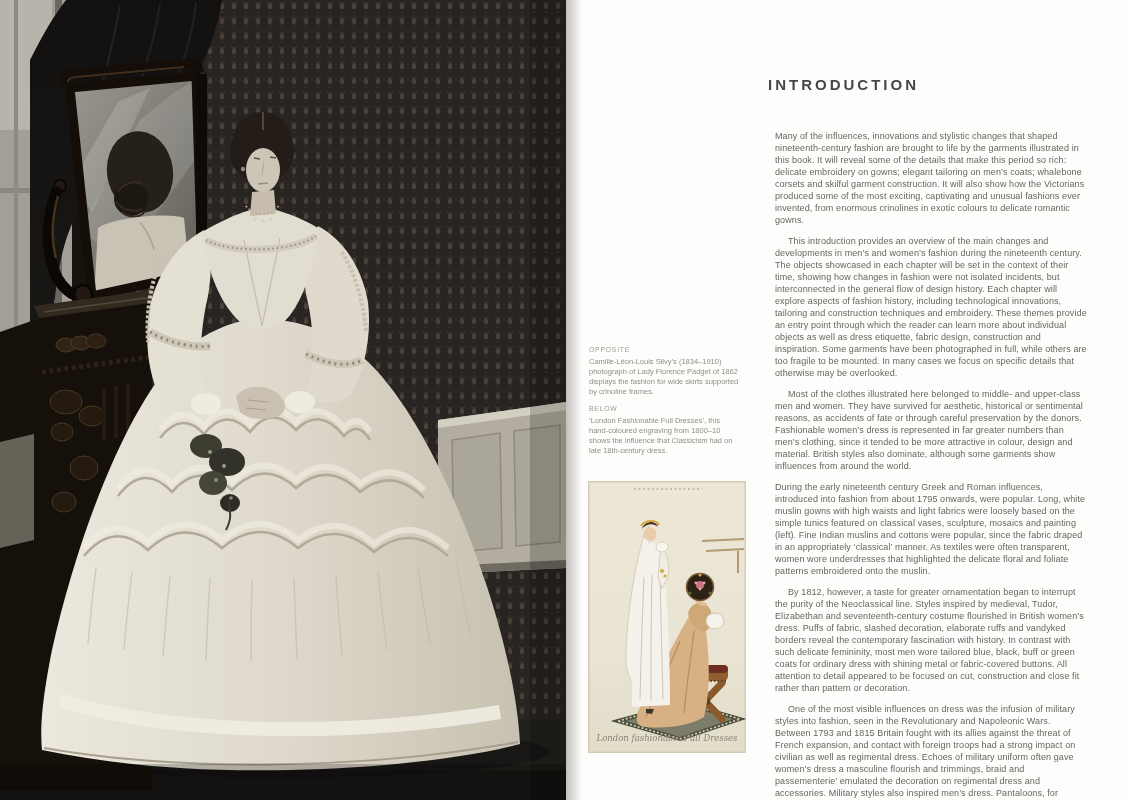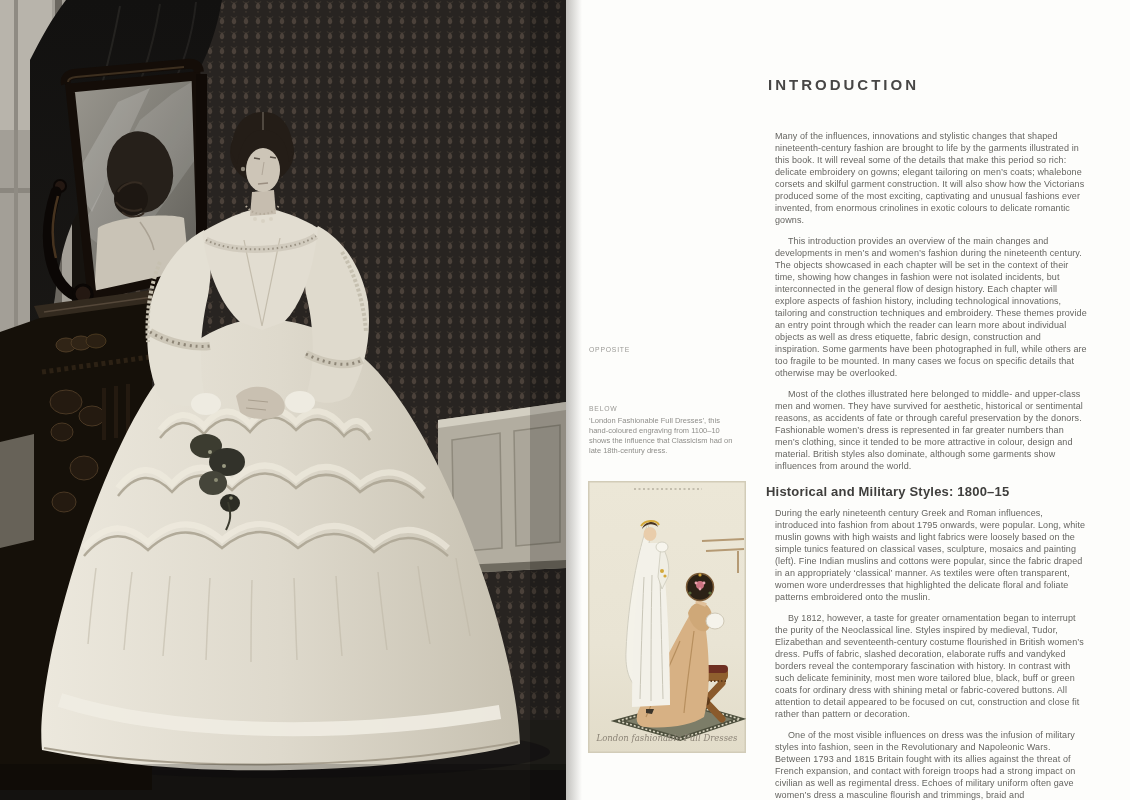--- a/index.html
+++ b/index.html
@@ -215,33 +215,33 @@
     </svg>
   </div>
 
   <div class="text-page">
     <h1 class="page-heading">INTRODUCTION</h1>
 
     <div class="main-col">
       <p>Many of the influences, innovations and stylistic changes that shaped nineteenth-century fashion are brought to life by the garments illustrated in this book. It will reveal some of the details that make this period so rich: delicate embroidery on gowns; elegant tailoring on men’s coats; whalebone corsets and skilful garment construction. It will also show how the Victorians produced some of the most exciting, captivating and unusual fashions ever invented, from enormous crinolines in exotic colours to delicate romantic gowns.</p>
       <p class="ind">This introduction provides an overview of the main changes and developments in men’s and women’s fashion during the nineteenth century. The objects showcased in each chapter will be set in the context of their time, showing how changes in fashion were not isolated incidents, but interconnected in the general flow of design history. Each chapter will explore aspects of fashion history, including technological innovations, tailoring and construction techniques and embroidery. These themes provide an entry point through which the reader can learn more about individual objects as well as dress etiquette, fabric design, construction and inspiration. Some garments have been photographed in full, while others are too fragile to be mounted. In many cases we focus on specific details that otherwise may be overlooked.</p>
       <p class="ind">Most of the clothes illustrated here belonged to middle- and upper-class men and women. They have survived for aesthetic, historical or sentimental reasons, as accidents of fate or through careful preservation by the donors. Fashionable women’s dress is represented in far greater numbers than men’s clothing, since it tended to be more attractive in colour, design and material. British styles also dominate, although some garments show influences from around the world.</p>
-      <h2 class="section-heading">Historical and Military Styles: 1800–15</h2>
       <p>During the early nineteenth century Greek and Roman influences, introduced into fashion from about 1795 onwards, were popular. Long, white muslin gowns with high waists and light fabrics were loosely based on the simple tunics featured on classical vases, sculpture, mosaics and painting (left). Fine Indian muslins and cottons were popular, since the fabric draped in an appropriately ‘classical’ manner. As textiles were often transparent, women wore underdresses that highlighted the delicate floral and foliate patterns embroidered onto the muslin.</p>
       <p class="ind">By 1812, however, a taste for greater ornamentation began to interrupt the purity of the Neoclassical line. Styles inspired by medieval, Tudor, Elizabethan and seventeenth-century costume flourished in British women’s dress. Puffs of fabric, slashed decoration, elaborate ruffs and vandyked borders reveal the contemporary fascination with history. In contrast with such delicate femininity, most men wore tailored blue, black, buff or green coats for ordinary dress with shining metal or fabric-covered buttons. All attention to detail appeared to be focused on cut, construction and close fit rather than pattern or decoration.</p>
       <p class="ind">One of the most visible influences on dress was the infusion of military styles into fashion, seen in the Revolutionary and Napoleonic Wars. Between 1793 and 1815 Britain fought with its allies against the threat of French expansion, and contact with foreign troops had a strong impact on civilian as well as regimental dress. Echoes of military uniform often gave women’s dress a masculine flourish and trimmings, braid and passementerie’ emulated the decoration on regimental dress and accessories. Military styles also inspired men’s dress. Pantaloons, for example, were a form of close-fitting trousers or tights popular with the military and introduced into fashionable dress during the 1790s. They complemented the close-fitting lines of early nineteenth-century men’s coats, especially when teamed up with calf-length Hessian boots adorned with a tassel.</p>
     </div>
 
     <div class="caption cap-opposite">
       <span class="cap-label">OPPOSITE</span>
+      <span>Camille-Léon-Louis Silvy’s (1834–1910) photograph of Lady Florence Padget of 1862 displays the fashion for wide skirts supported by crinoline frames.</span>
     </div>
 
     <div class="caption cap-below">
       <span class="cap-label">BELOW</span>
-      <span>‘London Fashionable Full Dresses’, this hand-coloured engraving from 1100–10 shows the influence that Classicism had on late 18th-century dress.</span>
+      <span>‘London Fashionable Full Dresses’, this hand-coloured engraving from 1800–10 shows the influence that Classicism had on late 18th-century dress.</span>
     </div>
 
     <div class="plate">
       <svg viewBox="0 0 158 272" role="img">
         <defs>
           <linearGradient id="paperGrad" x1="0" y1="0" x2="0" y2="1">
             <stop offset="0" stop-color="#ece7d7"></stop>
               <stop offset="0.6" stop-color="#e9e4d4"></stop>
               <stop offset="1" stop-color="#e2dcc9"></stop>
           </linearGradient>

